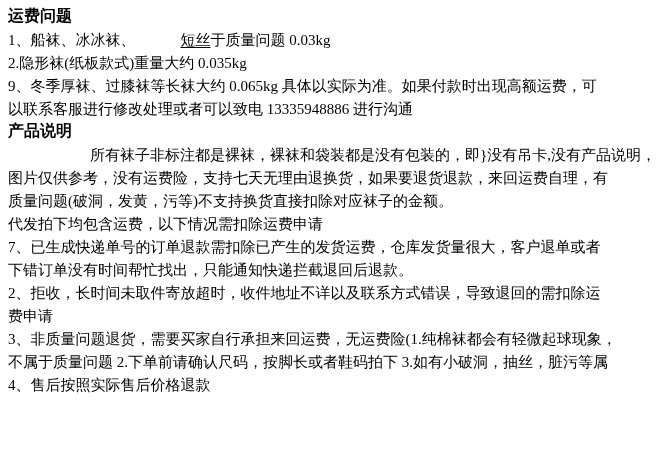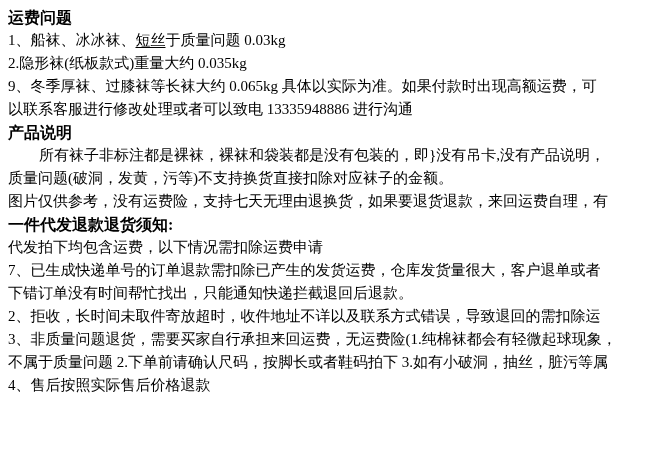--- a/index.html
+++ b/index.html
@@ -10,51 +10,51 @@
     padding: 6px 4px 6px 8px;
     background: #ffffff;
     color: #000000;
     font-family: "Liberation Serif", "DejaVu Serif", serif;
     font-size: 15px;
     line-height: 23px;
     white-space: nowrap;
     overflow: hidden;
   }
   .heading {
-    font-family: Liberation Serif, serif;
+    font-family: Liberation Mono, monospace;
     font-weight: bold;
     font-size: 16px;
     line-height: 23px;
   }
   .line { line-height: 23px; }
-  .indent { padding-left: 31px; }
-  .u { text-decoration: underline; text-underline-offset: 2px; }
+  .indent { padding-left: 31px; text-align: right; }
+  .u { text-decoration: underline; text-underline-offset: 2px; margin-left: 45px; }
 </style>
 </head>
 <body>
 
 <div class="doc">
 
   <div class="heading">运费问题</div>
 
   <div class="line"><span>1、船袜、冰冰袜、</span><span class="u">短丝</span><span>于质量问题 0.03kg</span></div>
 
   <div class="line">2.隐形袜(纸板款式)重量大约 0.035kg</div>
   <div class="line">9、冬季厚袜、过膝袜等长袜大约 0.065kg 具体以实际为准。如果付款时出现高额运费，可</div>
   <div class="line">以联系客服进行修改处理或者可以致电 13335948886 进行沟通</div>
 
   <div class="heading">产品说明</div>
 
   <div class="line indent">所有袜子非标注都是裸袜，裸袜和袋装都是没有包装的，即}没有吊卡,没有产品说明，</div>
+  <div class="line">图片仅供参考，没有运费险，支持七天无理由退换货，如果要退货退款，来回运费自理，有</div>
   <div class="line">质量问题(破洞，发黄，污等)不支持换货直接扣除对应袜子的金额。</div>
-  <div class="line">图片仅供参考，没有运费险，支持七天无理由退换货，如果要退货退款，来回运费自理，有</div>
 
-  <div class="heading">一件代发退款退货须知:</div>
 
   <div class="line">代发拍下均包含运费，以下情况需扣除运费申请</div>
   <div class="line">7、已生成快递单号的订单退款需扣除已产生的发货运费，仓库发货量很大，客户退单或者</div>
   <div class="line">下错订单没有时间帮忙找出，只能通知快递拦截退回后退款。</div>
   <div class="line">2、拒收，长时间未取件寄放超时，收件地址不详以及联系方式错误，导致退回的需扣除运</div>
+  <div class="line">费申请</div>
   <div class="line">3、非质量问题退货，需要买家自行承担来回运费，无运费险(1.纯棉袜都会有轻微起球现象，</div>
   <div class="line">不属于质量问题 2.下单前请确认尺码，按脚长或者鞋码拍下 3.如有小破洞，抽丝，脏污等属</div>
   <div class="line">4、售后按照实际售后价格退款</div>
 
 </div>
 
 </body></html>

